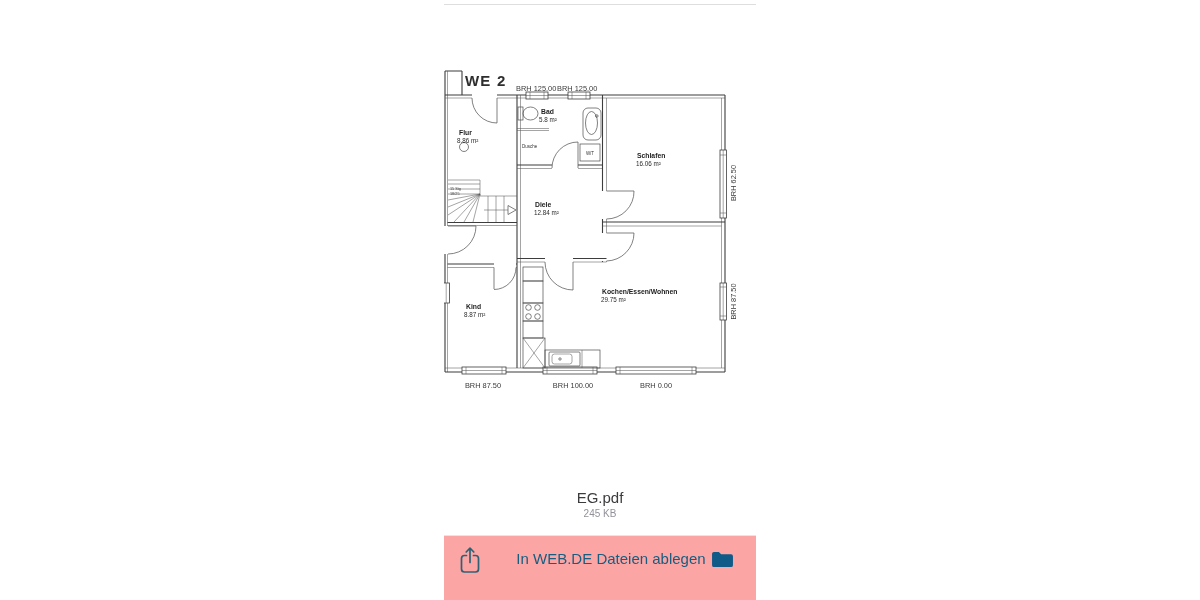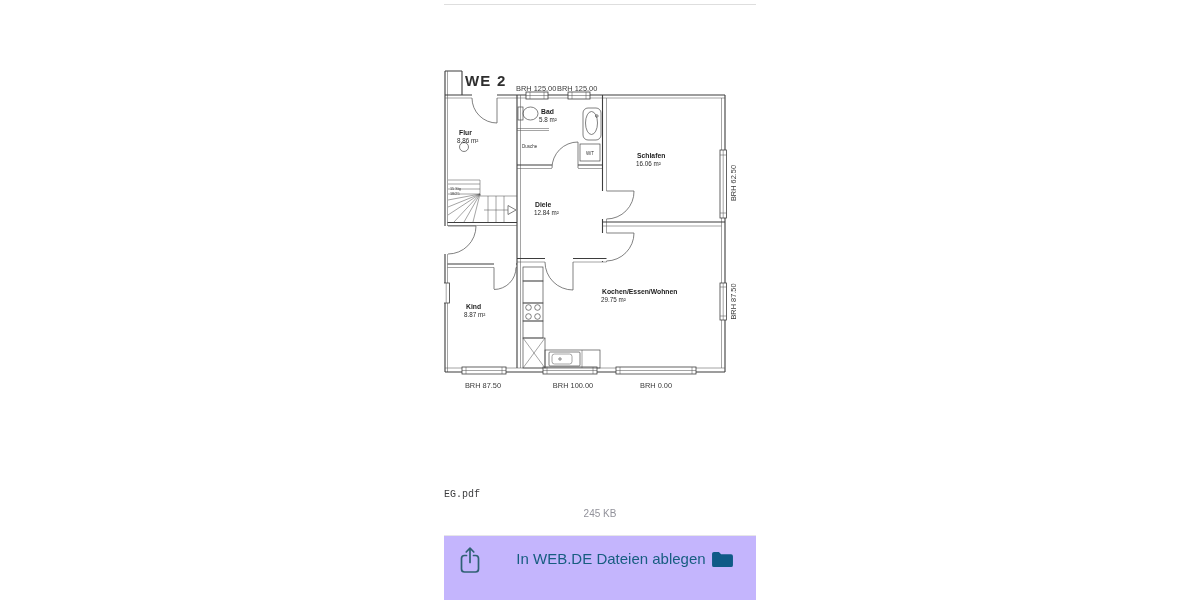--- a/index.html
+++ b/index.html
@@ -14,27 +14,27 @@
   .t-dim{font-size:7.4px;fill:#3a3a3a;}
   .t-room{font-size:6.8px;font-weight:700;fill:#1c1c1c;}
   .t-area{font-size:6.3px;fill:#2a2a2a;}
   .t-tiny{font-size:4.5px;fill:#333;}
   .t-micro{font-size:3.8px;fill:#444;}
   .wall{stroke:#3d3d3d;stroke-width:1.1;fill:none;}
   .thin{stroke:#4a4a4a;stroke-width:0.7;fill:none;}
   .hair{stroke:#5a5a5a;stroke-width:0.55;fill:none;}
   .winbox{fill:#ffffff;stroke:#3d3d3d;stroke-width:0.8;}
   
-  .file-name{position:absolute;left:0;top:489px;width:100%;text-align:left;
-             font-size:10px;color:#3c3c3e;font-family:Liberation Mono, monospace;}
+  .file-name{position:absolute;left:0;top:489px;width:100%;text-align:center;
+             font-size:15px;color:#3c3c3e;}
   .file-size{position:absolute;left:0;top:508px;width:100%;text-align:center;
              font-size:10px;color:#92929a;}
   
   .toolbar{position:absolute;left:0;top:535px;width:100%;height:65px;
-           background:#c4b5fd;border-top:1px solid #e6e6e8;box-sizing:border-box;}
+           background:#fca5a5;border-top:1px solid #e6e6e8;box-sizing:border-box;}
   .share-btn{position:absolute;left:11px;top:9px;width:30px;height:32px;background:none;border:none;padding:0;cursor:pointer;}
   .action-btn{position:absolute;left:0;top:0;width:100%;height:50px;background:none;border:none;padding:0;cursor:pointer;}
   .action-label{position:absolute;left:0;right:0;top:14px;text-align:center;
                 font-size:15px;color:#175d80;padding-left:22px;}
   .folder-ic{position:absolute;left:267px;top:14px;}
 </style>
 </head>
 <body>
 
 <div class="stage">

